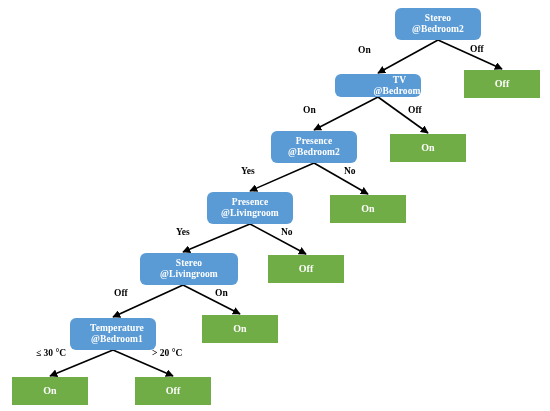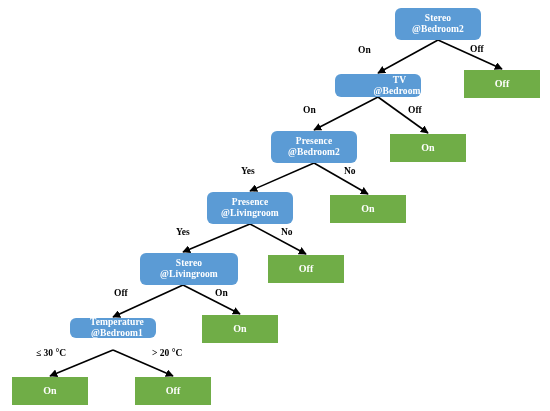--- a/index.html
+++ b/index.html
@@ -108,21 +108,21 @@
       <div class="node leaf" style="left: 330px; top: 195px; width: 76px; height: 28px;">
         <span>On</span>
       </div>
       <div class="node decision" style="left: 140px; top: 253px; width: 98px; height: 32px;">
         <span>Stereo</span>
         <span class="line2">@Livingroom</span>
       </div>
       <div class="node leaf" style="left: 268px; top: 255px; width: 76px; height: 28px;">
         <span>Off</span>
       </div>
-      <div class="node decision" style="left: 70px; top: 318px; width: 86px; height: 20px; padding-left: 8px;">
+      <div class="node decision" style="left: 70px; top: 318px; width: 86px; height: 32px; padding-left: 8px;">
         <span>Temperature</span>
         <span class="line2">@Bedroom1</span>
       </div>
       <div class="node leaf" style="left: 202px; top: 315px; width: 76px; height: 28px;">
         <span>On</span>
       </div>
       <div class="node leaf" style="left: 12px; top: 377px; width: 76px; height: 28px;">
         <span>On</span>
       </div>
       <div class="node leaf" style="left: 135px; top: 377px; width: 76px; height: 28px;">

